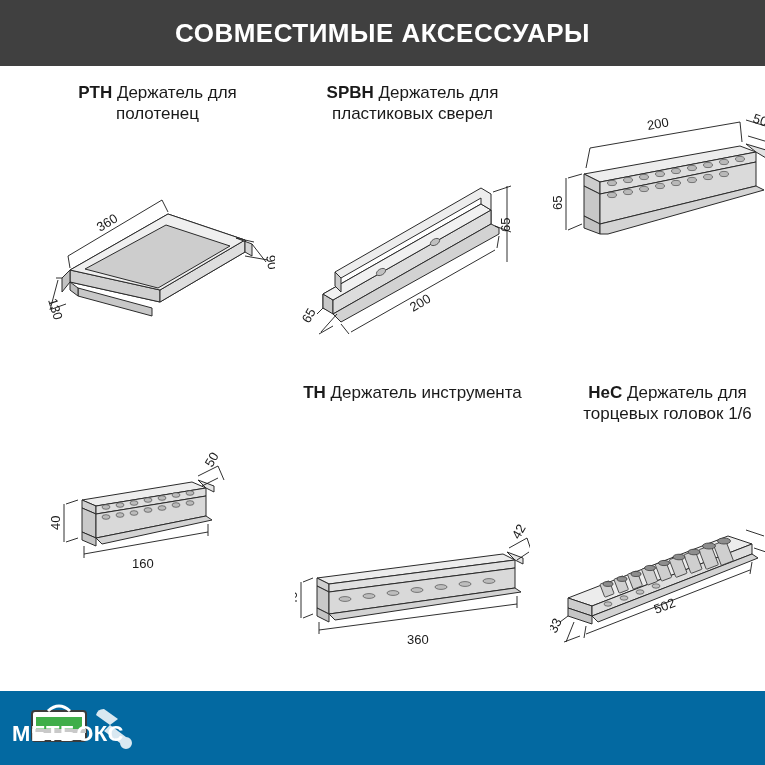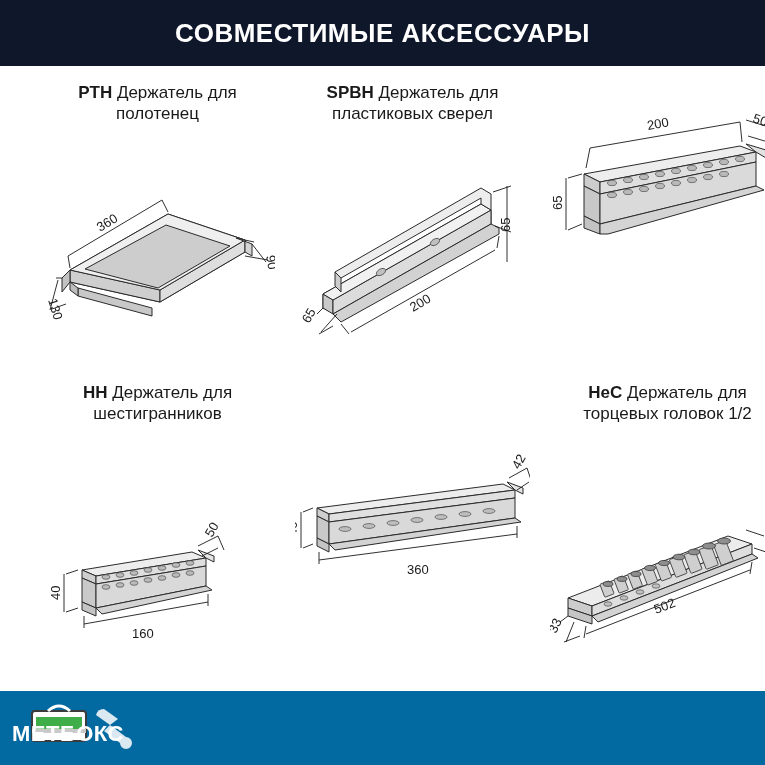--- a/index.html
+++ b/index.html
@@ -18,21 +18,21 @@
     width: 765px;
     height: 765px;
     position: relative;
     background: #ffffff;
   }
 
   
   .header {
     width: 765px;
     height: 66px;
-    background: #0f172a;
+    background: #404040;
     display: flex;
     align-items: center;
     justify-content: center;
     box-sizing: border-box;
   }
   .header-title {
     color: #ffffff;
     font-size: 26px;
     font-weight: bold;
     letter-spacing: 0.5px;
@@ -259,24 +259,20 @@
             <g font-size="13" fill="#1a1a1a" font-family="Liberation Sans, sans-serif">
               <text x="98" y="48" transform="rotate(-10 98 48)">200</text>
               <text x="202" y="40" transform="rotate(18 202 40)">50</text>
               <text x="12" y="128" transform="rotate(-90 12 128)">65</text>
             </g>
           </svg>
         </div>
       </div>
 
       <div class="cell">
-        <div class="caption">
-          <span class="code">HH</span>
-          <span>Держатель для шестигранников</span>
-        </div>
         <div class="figure">
           <svg width="235" height="200" viewBox="0 0 235 200">
             <g stroke="#2b2b2b" stroke-width="1">
 
               <polygon points="42,118 152,100 166,106 56,124" fill="#ededed"></polygon>
               <polygon points="42,118 56,124 56,132 42,126" fill="#cfcfcf"></polygon>
               <polygon points="56,124 166,106 166,114 56,132" fill="#dfdfdf"></polygon>
 
               <polygon points="42,126 56,132 56,156 42,150" fill="#c9c9c9"></polygon>
               <polygon points="56,132 166,114 166,134 56,156" fill="#d9d9d9"></polygon>
@@ -316,20 +312,24 @@
             <g font-size="13" fill="#1a1a1a" font-family="Liberation Sans, sans-serif">
               <text x="172" y="86" transform="rotate(-60 172 86)">50</text>
               <text x="20" y="148" transform="rotate(-90 20 148)">40</text>
               <text x="92" y="186">160</text>
             </g>
           </svg>
         </div>
       </div>
 
       <div class="cell">
+        <div class="caption">
+          <span class="code">TH</span>
+          <span>Держатель инструмента</span>
+        </div>
         <div class="figure">
           <svg width="235" height="200" viewBox="0 0 235 200">
             <g stroke="#2b2b2b" stroke-width="1">
 
               <polygon points="22,126 208,102 220,108 34,132" fill="#ededed"></polygon>
               <polygon points="22,126 34,132 34,140 22,134" fill="#cfcfcf"></polygon>
               <polygon points="34,132 220,108 220,116 34,140" fill="#e0e0e0"></polygon>
               <polygon points="22,134 34,140 34,162 22,156" fill="#c9c9c9"></polygon>
               <polygon points="34,140 220,116 220,136 34,162" fill="#d9d9d9"></polygon>
               <polygon points="22,156 34,162 34,170 22,164" fill="#c4c4c4"></polygon>
@@ -361,21 +361,21 @@
               <text x="2" y="154" transform="rotate(-90 2 154)">40</text>
               <text x="112" y="192">360</text>
             </g>
           </svg>
         </div>
       </div>
 
       <div class="cell">
         <div class="caption">
           <span class="code">HeC</span>
-          <span>Держатель для торцевых головок 1/2</span>
+          <span>Держатель для торцевых головок 1/6</span>
         </div>
         <div class="figure">
           <svg width="235" height="200" viewBox="0 0 235 200">
             <g stroke="#2b2b2b" stroke-width="1">
 
               <polygon points="18,146 178,84 202,92 42,154" fill="#ececec"></polygon>
               <polygon points="18,146 42,154 42,164 18,156" fill="#cccccc"></polygon>
               <polygon points="42,154 202,92 202,102 42,164" fill="#dedede"></polygon>
               <polygon points="18,156 42,164 42,172 18,164" fill="#c5c5c5"></polygon>
               <polygon points="42,164 202,102 208,106 48,170" fill="#d3d3d3"></polygon>

